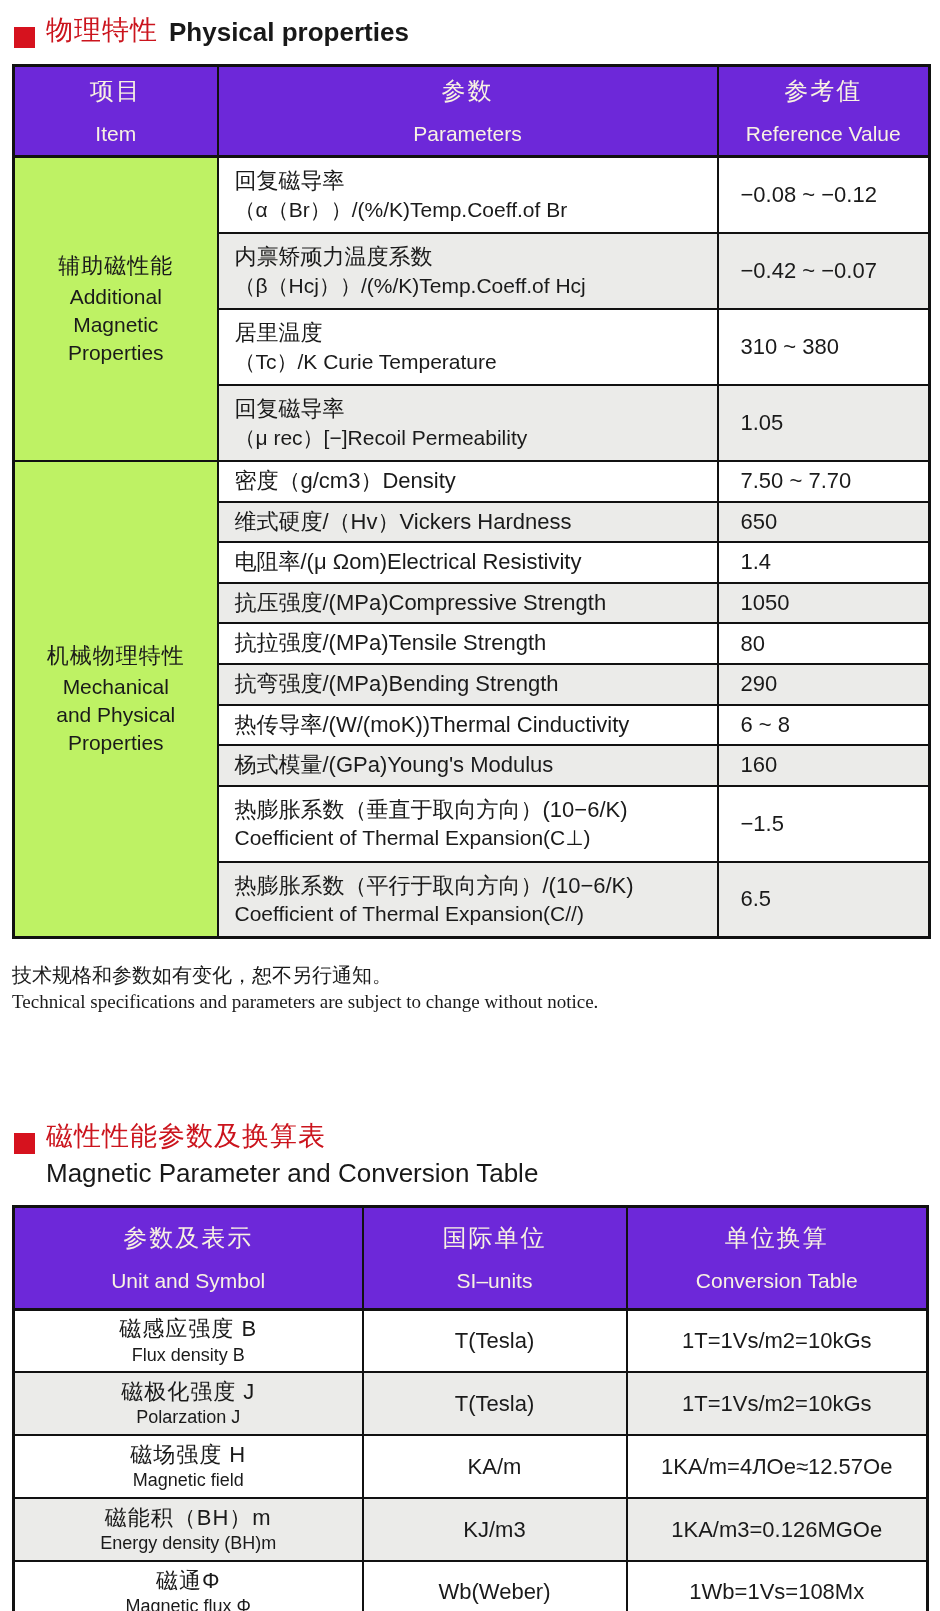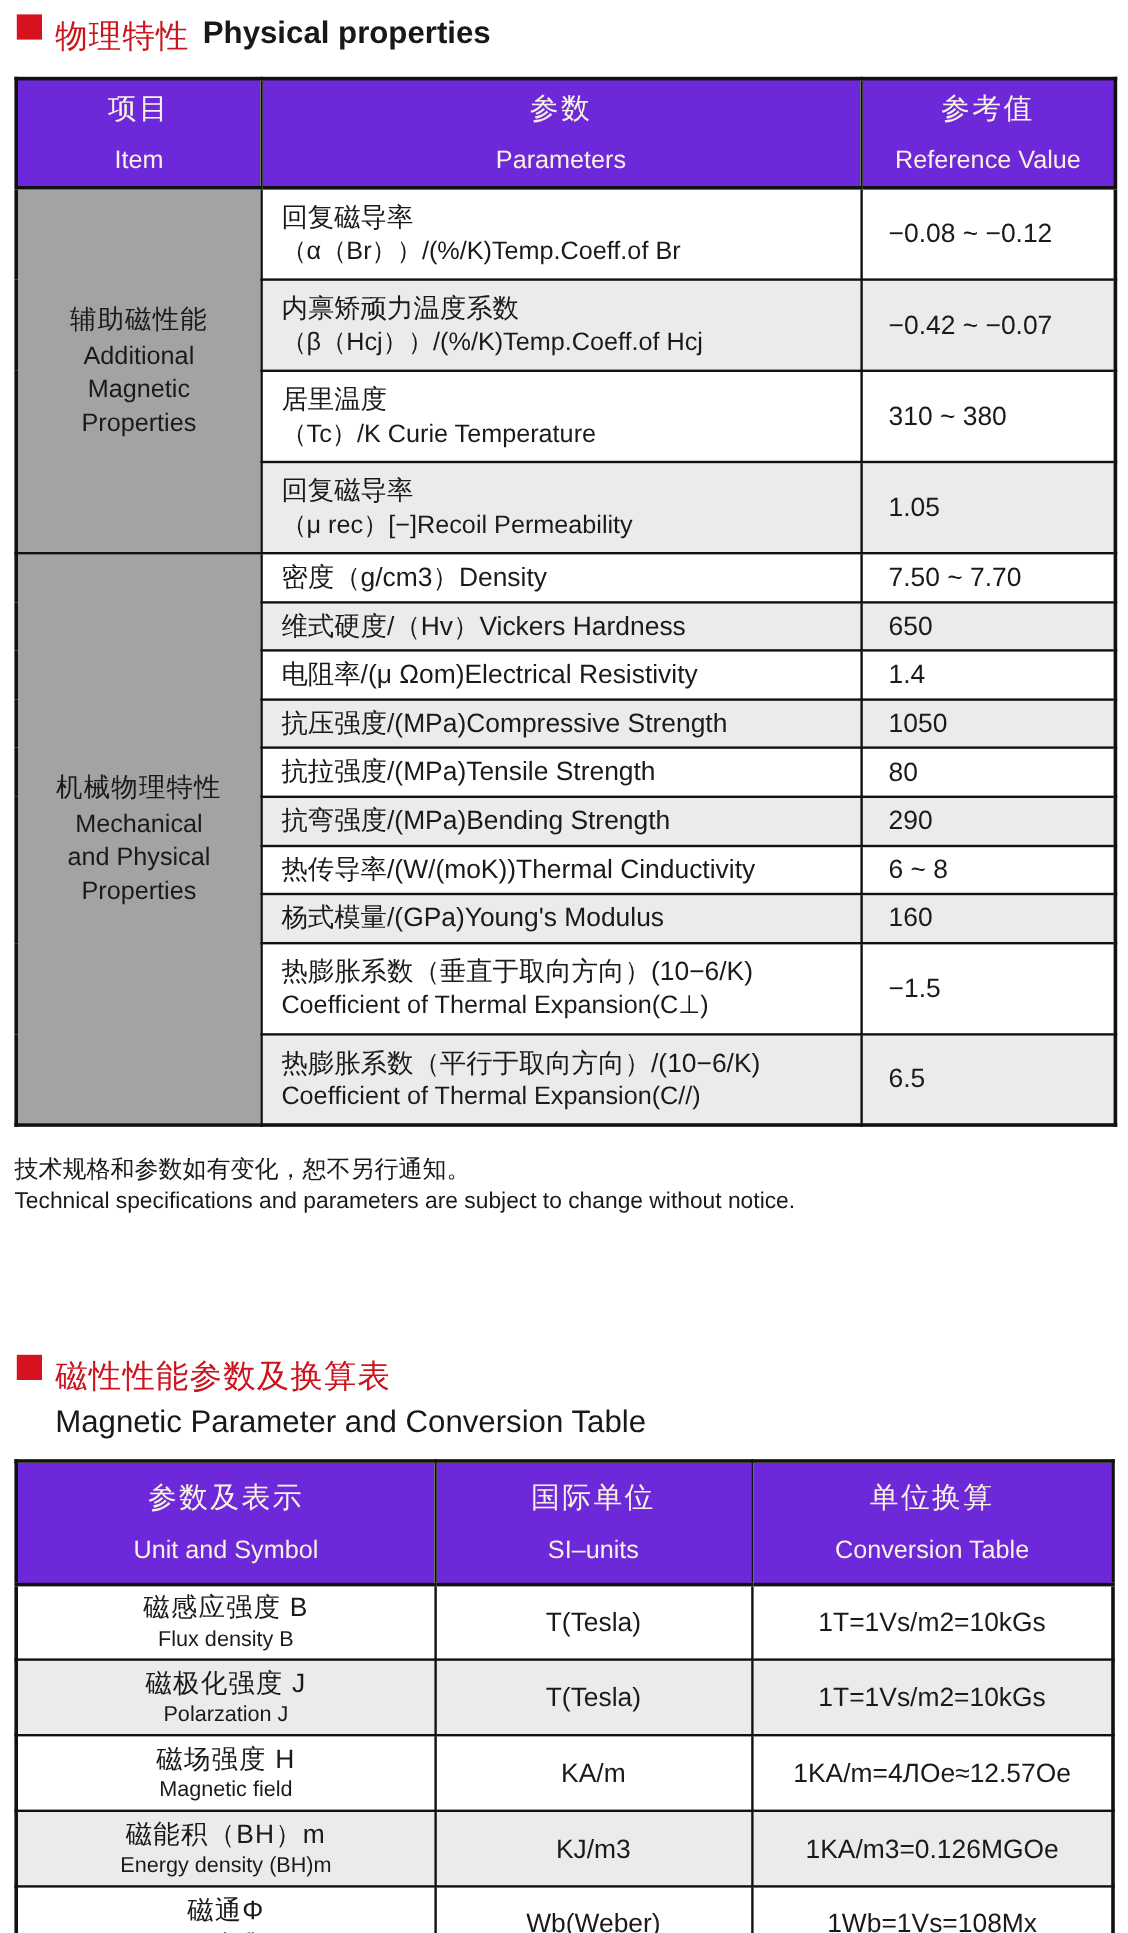--- a/index.html
+++ b/index.html
@@ -6,21 +6,21 @@
   body{
     width:940px;
     background:#ffffff;
     color:#1a1a1a;
     font-family:"Liberation Sans","DejaVu Sans",sans-serif;
     -webkit-font-smoothing:antialiased;
   }
   
   .sec-title{
     display:flex;
-    align-items:flex-start;
+    align-items:flex-end;
     gap:11px;
     margin:12px 0 0 14px;
   }
   .bullet{
     width:21px;height:21px;
     background:#d6121e;
     flex:0 0 auto;
   }
   .t-zh{color:#cb141d;font-size:27px;font-weight:500;letter-spacing:1px;}
   .t-en{color:#181818;font-size:26px;font-weight:700;}
@@ -45,39 +45,39 @@
     border-bottom:3px solid #111;
     padding:8px 2px;
   }
   .h-zh{font-size:24px;letter-spacing:2px;line-height:1.3;}
   .h-en{font-size:21px;line-height:1.3;margin-top:14px;}
   td{background:#ffffff;vertical-align:middle;}
   tr.gray td.cell{background:#ebebe9;}
   td.item{
     text-align:center;
     font-size:21px;
-    background:#a3a3a3;
+    background:#bef264;
     padding:4px;
   }
   .i-zh{font-size:22px;letter-spacing:1px;margin-bottom:2px;}
   .i-en{width:132px;margin:0 auto;line-height:1.35;}
   td.param{padding:5px 8px 5px 16px;font-size:22px;line-height:1.3;}
   td.param .p2{font-size:21px;}
   td.val{font-size:22px;padding-left:22px;}
   tr.rtall{height:76px;}
   tr.rshort{height:40px;}
   tr.hrow{height:77px;}
   
   #conv-table td{text-align:center;font-size:22px;line-height:1.3;padding:4px 2px;}
   #conv-table tr.body{height:63px;}
   #conv-table thead th{height:84px;}
   .n-zh{font-size:22px;letter-spacing:1px;}
   .n-en{font-size:18px;}
   
-  .note{margin:22px 0 16px 12px;line-height:1.4;}
+  .note{margin:22px 0 5px 12px;line-height:1.4;font-family:Liberation Serif, serif;}
   .note-zh{font-size:20px;}
   .note-en{font-size:19px;}
   .spacer{height:92px;}
 </style>
 </head>
 <body>
 
 <div class="sec-title">
   <span class="bullet"></span>
   <span class="t-zh">物理特性</span>

